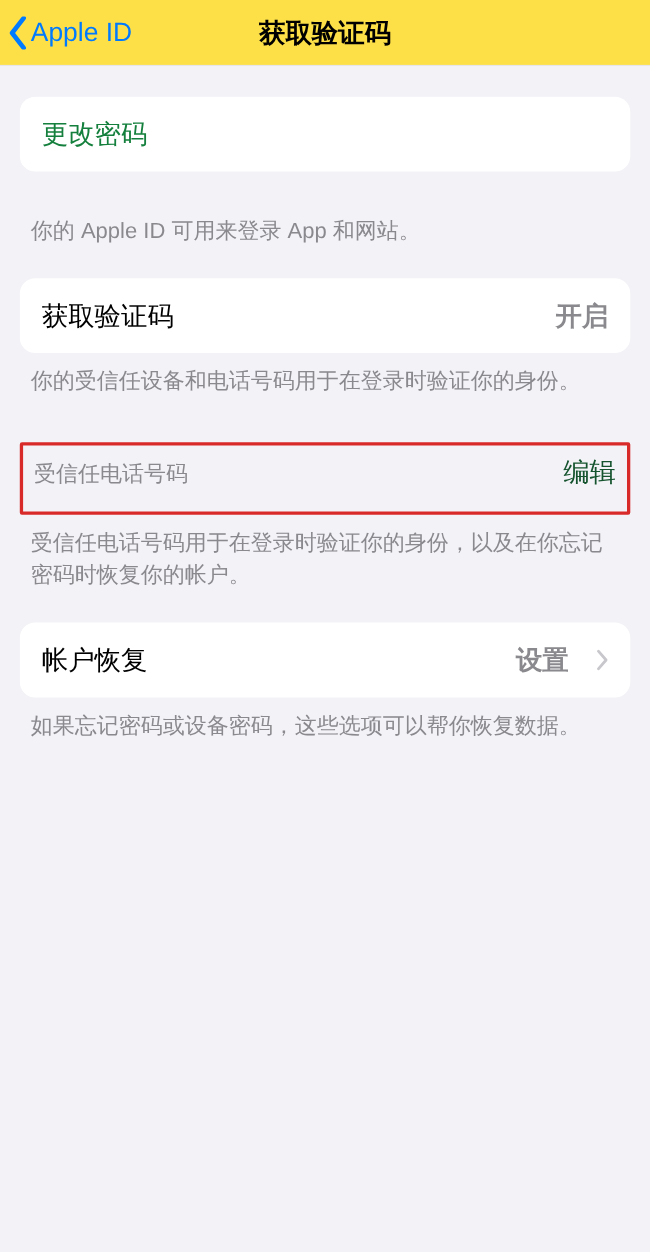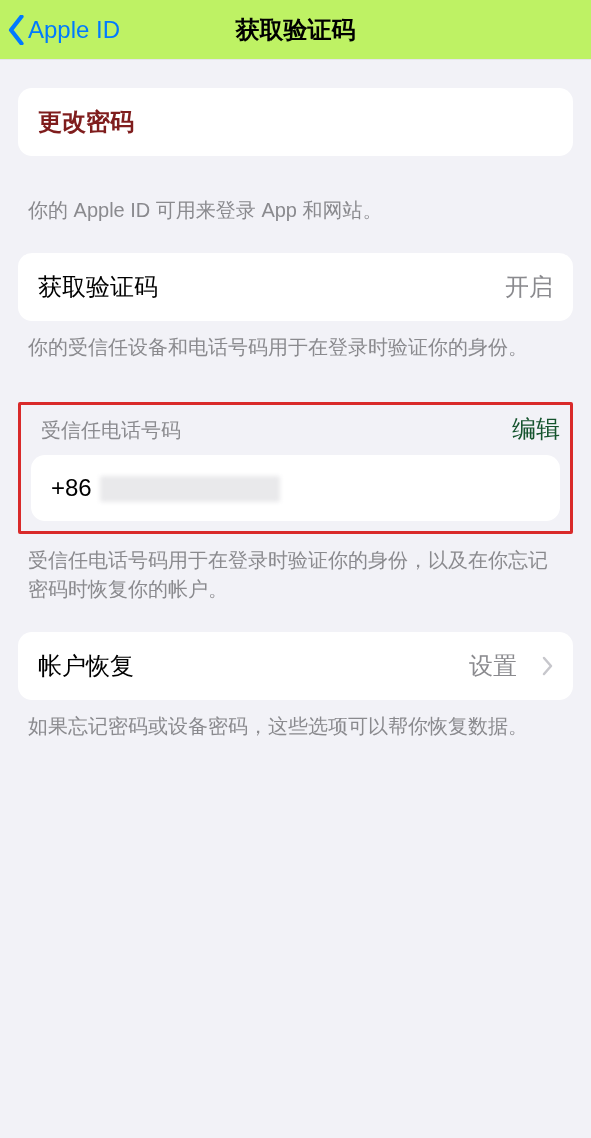--- a/index.html
+++ b/index.html
@@ -9,21 +9,21 @@
       font-family: -apple-system, "Helvetica Neue", Arial, sans-serif;
       background: #f2f2f7;
       color: #000;
       -webkit-font-smoothing: antialiased;
     }
 
     
     .navbar {
       position: relative;
       height: 60px;
-      background: #bef264;
+      background: #fde047;
       border-bottom: 1px solid #e5e5ea;
       display: flex;
       align-items: center;
       padding: 0 8px;
     }
     .back {
       display: flex;
       align-items: center;
       color: #007aff;
       font-size: 24px;
@@ -48,21 +48,20 @@
     .section-header-row {
       display: flex;
       justify-content: space-between;
       align-items: baseline;
       padding: 0 28px 8px 28px;
     }
     .section-header-text {
       font-size: 20px;
       color: #8a8a8e;
       font-weight: 400;
-      margin-left: 10px;
     }
     .section-edit {
       font-size: 24px;
       color: #14532d;
       font-weight: 400;
     }
 
     .card {
       margin: 0 18px;
       background: #ffffff;
@@ -75,25 +74,25 @@
       display: flex;
       align-items: center;
       justify-content: space-between;
       font-size: 24px;
     }
     .cell .label {
       font-size: 24px;
       color: #000;
       font-weight: 400;
     }
-    .cell.link .label { color: #7f1d1d; font-weight: bold; }
+    .cell.link .label { color: #15803d; }
     .cell .value {
       color: #8a8a8e;
       font-size: 24px;
-      font-weight: 400;
+      font-weight: 700;
     }
     .cell .right {
       display: flex;
       align-items: center;
       gap: 24px;
     }
     .chevron {
       width: 12px; height: 20px;
       color: #c7c7cc;
     }
@@ -165,28 +164,20 @@
       </div>
     </div>
     <div class="footer">你的受信任设备和电话号码用于在登录时验证你的身份。</div>
   </div>
 
   <div class="highlight">
     <div class="section-header-row">
       <span class="section-header-text">受信任电话号码</span>
       <span class="section-edit">编辑</span>
     </div>
-    <div class="card">
-      <div class="cell">
-        <span class="label">
-          <span>+86</span>
-          <span class="redact"></span>
-        </span>
-      </div>
-    </div>
   </div>
   <div class="footer">受信任电话号码用于在登录时验证你的身份，以及在你忘记密码时恢复你的帐户。</div>
 
 
   <div class="group">
     <div class="card">
       <div class="cell">
         <span class="label">帐户恢复</span>
         <div class="right">
           <span class="value">设置</span>

